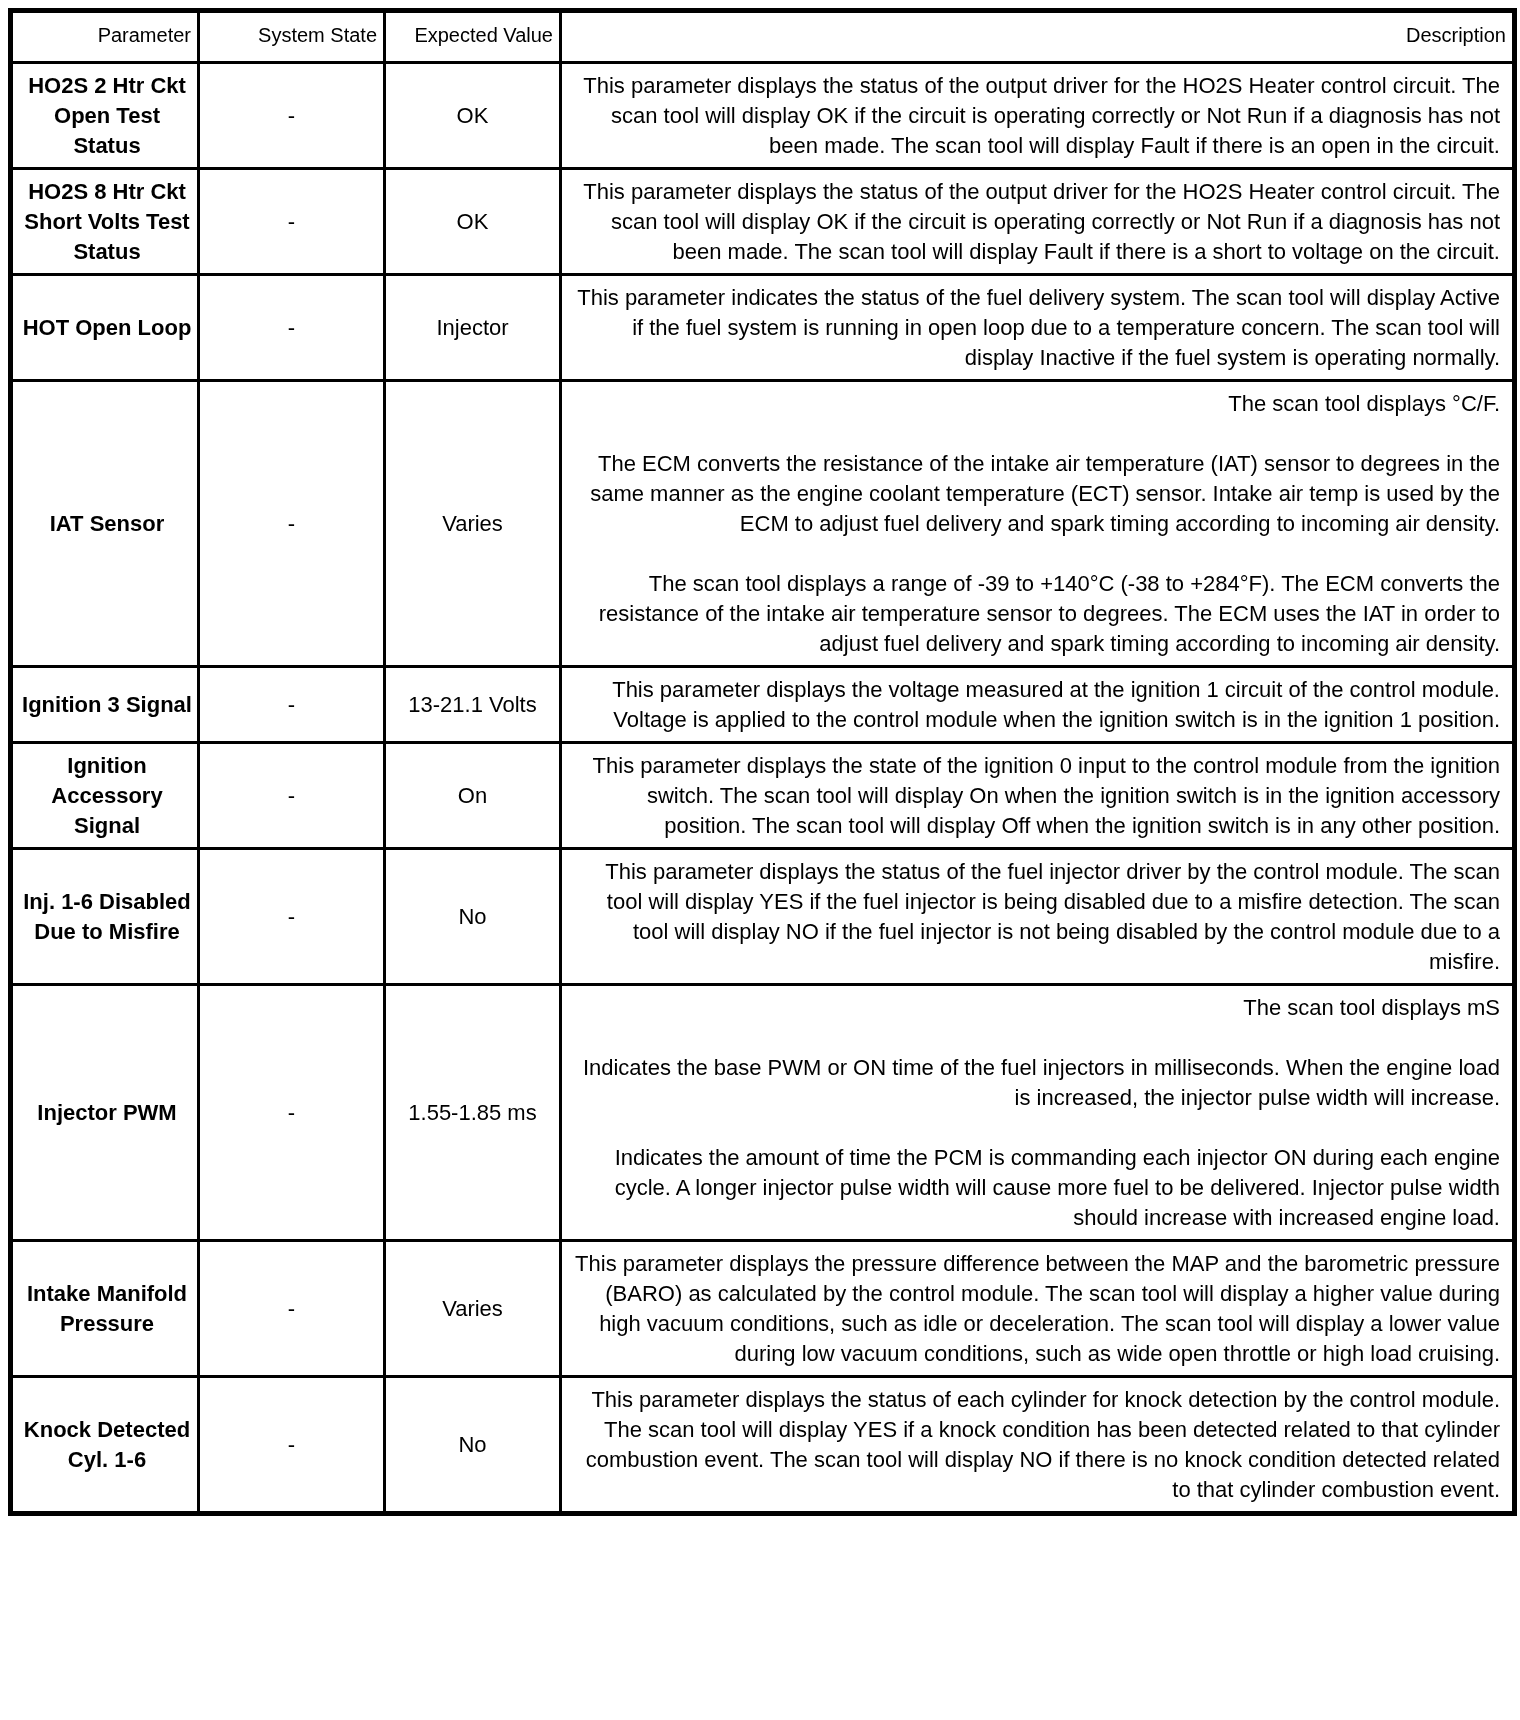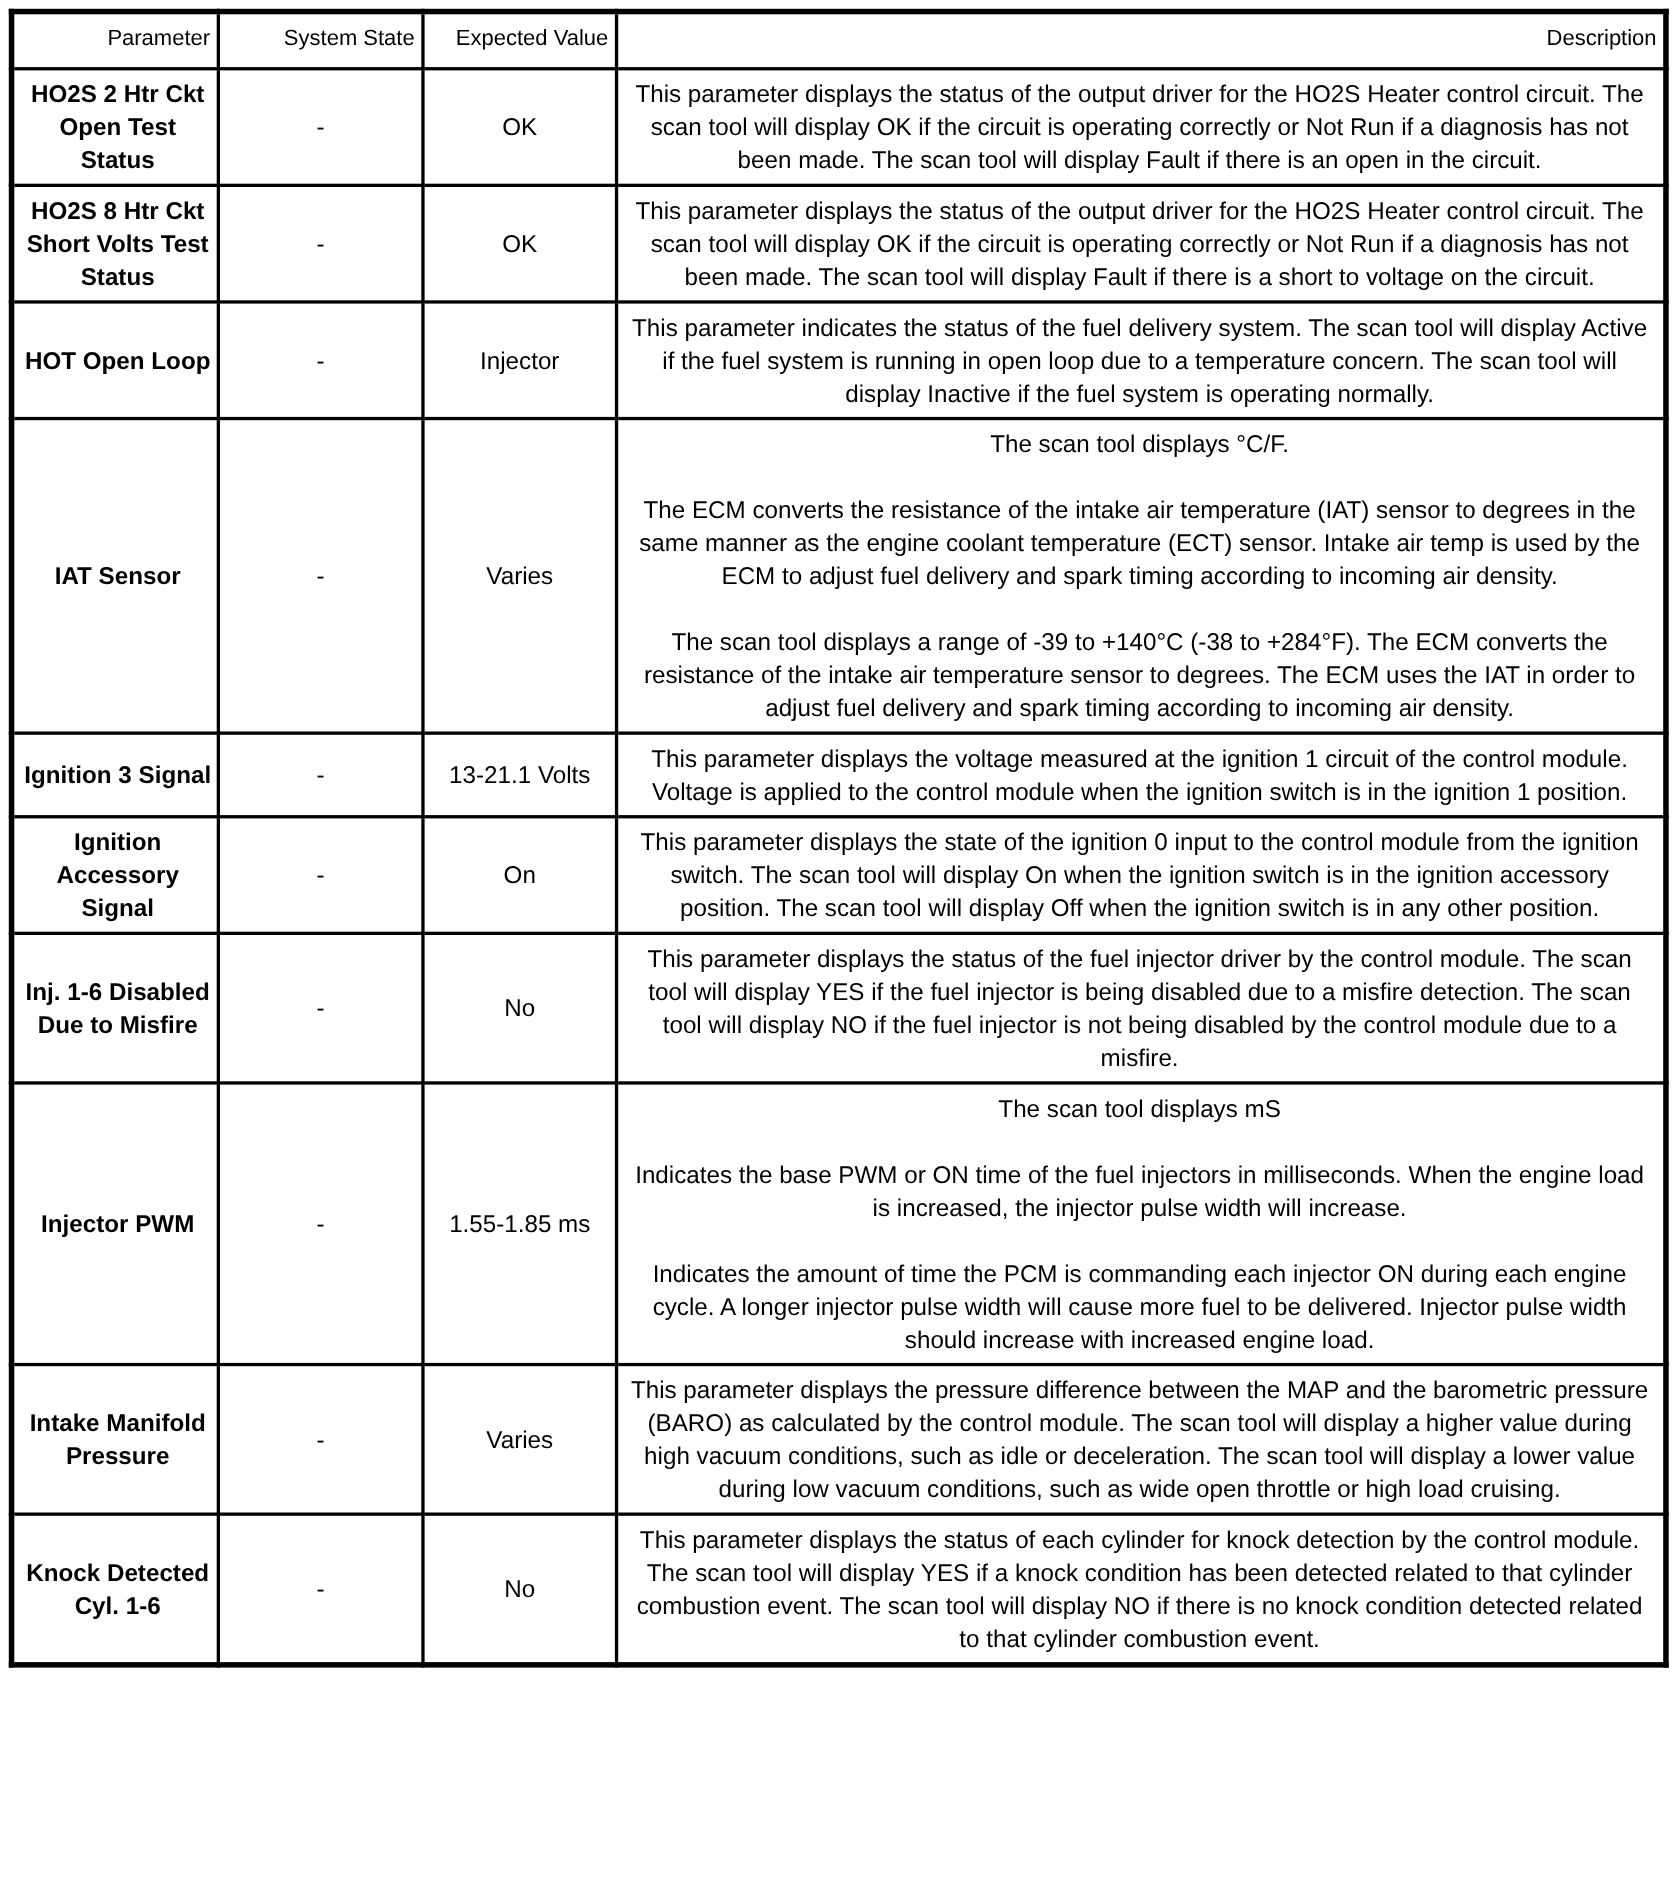--- a/index.html
+++ b/index.html
@@ -51,21 +51,21 @@
     text-align: center;
     padding: 6px 4px 6px 8px;
     font-weight: bold;
   }
   td.c-state,
   td.c-expected {
     text-align: center;
     padding: 6px 4px;
   }
   td.c-desc {
-    text-align: center;
+    text-align: right;
     padding: 7px 12px 6px 10px;
     margin-top: 40px;
   }
   .para + .para {
     margin-top: 30px;
   }
 </style>
 </head>
 <body>
 

